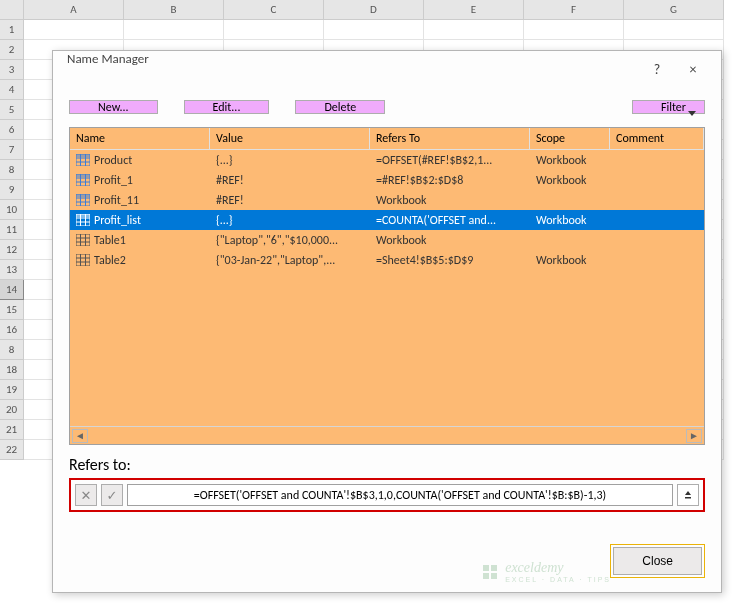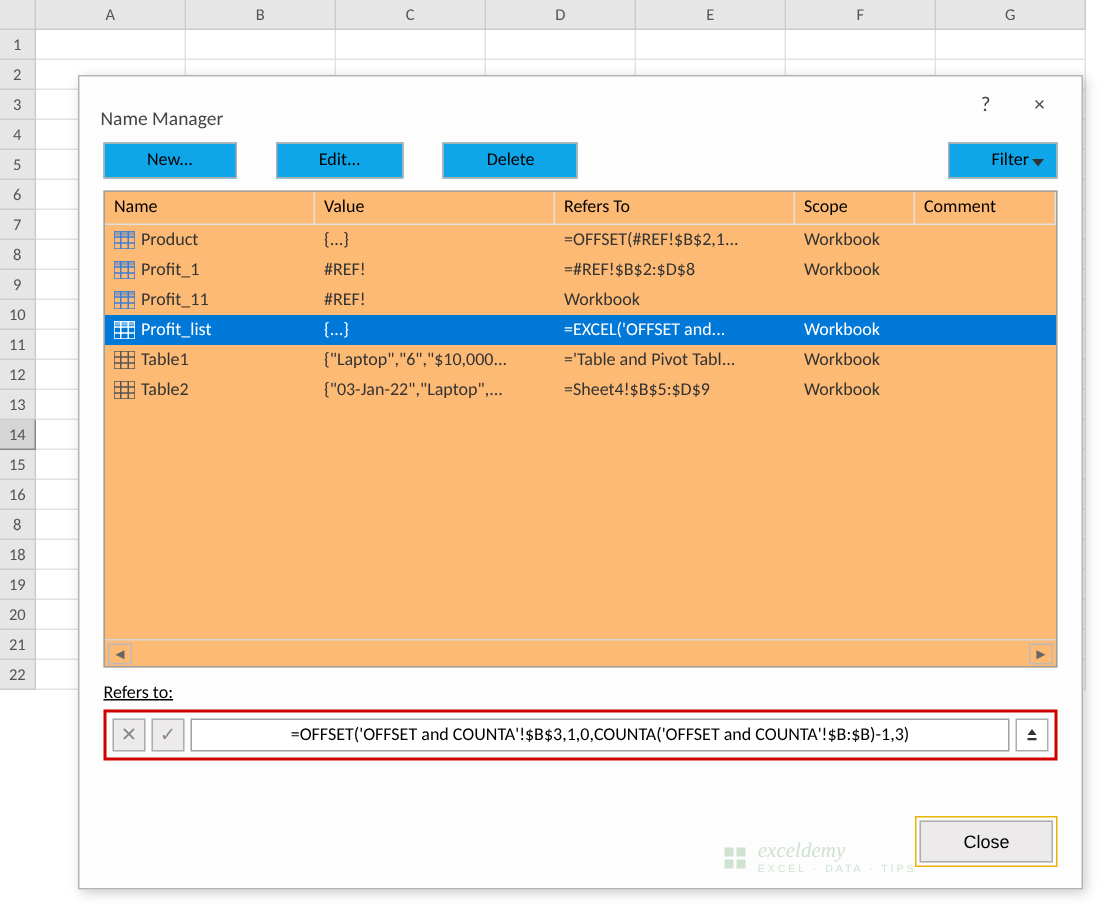--- a/index.html
+++ b/index.html
@@ -12,28 +12,28 @@
     .col-head { background: #e6e6e6; border-right: 1px solid #ccc; border-bottom: 1px solid #ccc;
                 font-size: 11px; text-align: center; line-height: 20px; color: #555; }
     .row-head { background: #e6e6e6; border-right: 1px solid #ccc; border-bottom: 1px solid #ccc;
                 font-size: 11px; text-align: center; line-height: 20px; color: #555; }
     .row-head.selected { background: #d5d5d5; border-color: #888; }
     .cell { border-right: 1px solid #e3e3e3; border-bottom: 1px solid #e3e3e3; }
 
     
     .dialog { position: absolute; left: 52px; top: 50px; width: 670px; height: 543px;
               background: #fdfdfd; border: 1px solid #b5b5b5; box-shadow: 2px 2px 8px rgba(0,0,0,.2); }
-    .titlebar { height: 36px; display: flex; align-items: flex-end; padding: 0 10px 0 14px;
+    .titlebar { height: 36px; display: flex; align-items: flex-start; padding: 0 10px 0 14px;
                 font-size: 13px; color: #444; }
     .titlebar .spacer { flex: 1; }
     .titlebtn { width: 36px; height: 36px; display: flex; align-items: center; justify-content: center;
                 font-size: 14px; color: #444; }
 
     .toolbar { height: 40px; display: flex; align-items: center; padding: 0 16px; gap: 26px; }
-    .toolbar .btn { height: 24px; background: #0ea5e9; border: 1px solid #adadad;
+    .toolbar .btn { height: 14px; background: #f0abfc; border: 1px solid #adadad;
                     padding: 0 28px; font-size: 12px; display: flex; align-items: center; position: relative; }
     .toolbar .btn.filter { margin-left: auto; padding-right: 18px; }
     .toolbar .btn.filter::after { content: ""; position: absolute; right: 8px; top: 10px;
             border-left: 4px solid transparent; border-right: 4px solid transparent; border-top: 5px solid #333; }
 
     .list-container { margin: 0 16px; border: 1px solid #a0a0a0; height: 318px; position: relative;
                       display: flex; flex-direction: column; background: #fdba74; }
     .list-header { display: grid; grid-template-columns: 140px 160px 160px 80px 1fr;
                    height: 22px; font-size: 12px; border-bottom: 1px solid #e0e0e0; }
     .list-header div { padding: 3px 6px; border-right: 1px solid #e0e0e0; }
@@ -42,21 +42,21 @@
            height: 20px; font-size: 12px; color: #333; }
     .row.selected { background: #0078d7; color: #fff; }
     .row > div { padding: 2px 6px; white-space: nowrap; overflow: hidden; text-overflow: ellipsis; display: flex; align-items: center; gap: 4px; }
     .row-icon { width: 14px; height: 12px; flex-shrink: 0; }
 
     .hscroll { height: 18px; border-top: 1px solid #d6d6d6; display: flex; align-items: center;
                justify-content: space-between; padding: 0 2px; font-size: 10px; color: #666; }
     .scrollbtn { border: 1px solid #bbb; width: 16px; height: 14px; text-align: center; line-height: 12px; }
 
     .refersto { margin: 10px 16px 0; }
-    .refersto-label { text-decoration: underline; font-size: 12px; }
+    .refersto-label { font-size: 16px; }
     .refersto-row { display: flex; align-items: center; gap: 4px; margin-top: 4px;
                     border: 2px solid #d10000; padding: 4px; }
     .sqbtn { width: 22px; height: 22px; border: 1px solid #adadad; background: #eceaea;
              display: flex; align-items: center; justify-content: center; font-size: 13px; color: #888; }
     .refersto-input { flex: 1; height: 22px; border: 1px solid #a0a0a0; padding: 0 4px;
                       font-size: 12px; font-family: inherit; text-align: center; }
     .collapse-btn { width: 22px; height: 22px; border: 1px solid #adadad; background: #fff;
                     display: flex; align-items: center; justify-content: center; }
 
     .dlg-footer { position: absolute; bottom: 14px; left: 0; right: 0; display: flex;
@@ -347,38 +347,37 @@
     <rect x="0" y="0" width="14" height="12" fill="none" stroke="#fff" stroke-width="1"></rect>
     <line x1="0" y1="4" x2="14" y2="4" stroke="#fff"></line>
     <line x1="0" y1="8" x2="14" y2="8" stroke="#fff"></line>
     <line x1="4.5" y1="0" x2="4.5" y2="12" stroke="#fff"></line>
     <line x1="9.5" y1="0" x2="9.5" y2="12" stroke="#fff"></line>
     <rect x="0" y="0" width="14" height="3" fill="#fff" opacity=".5"></rect>
   </svg>
             <span>Profit_list</span>
           </div>
           <div>{...}</div>
-          <div>=EXCEL('OFFSET and...</div>
+          <div>=COUNTA('OFFSET and...</div>
           <div>Workbook</div>
           <div></div>
         </div>
         <div class="row">
           <div>
             <svg class="row-icon" viewBox="0 0 14 12">
     <rect x="0" y="0" width="14" height="12" fill="none" stroke="#555" stroke-width="1"></rect>
     <line x1="0" y1="4" x2="14" y2="4" stroke="#555"></line>
     <line x1="0" y1="8" x2="14" y2="8" stroke="#555"></line>
     <line x1="4.5" y1="0" x2="4.5" y2="12" stroke="#555"></line>
     <line x1="9.5" y1="0" x2="9.5" y2="12" stroke="#555"></line>
 
   </svg>
             <span>Table1</span>
           </div>
           <div>{"Laptop","6","$10,000...</div>
-          <div>='Table and Pivot Tabl...</div>
           <div>Workbook</div>
           <div></div>
         </div>
         <div class="row">
           <div>
             <svg class="row-icon" viewBox="0 0 14 12">
     <rect x="0" y="0" width="14" height="12" fill="none" stroke="#555" stroke-width="1"></rect>
     <line x1="0" y1="4" x2="14" y2="4" stroke="#555"></line>
     <line x1="0" y1="8" x2="14" y2="8" stroke="#555"></line>
     <line x1="4.5" y1="0" x2="4.5" y2="12" stroke="#555"></line>

